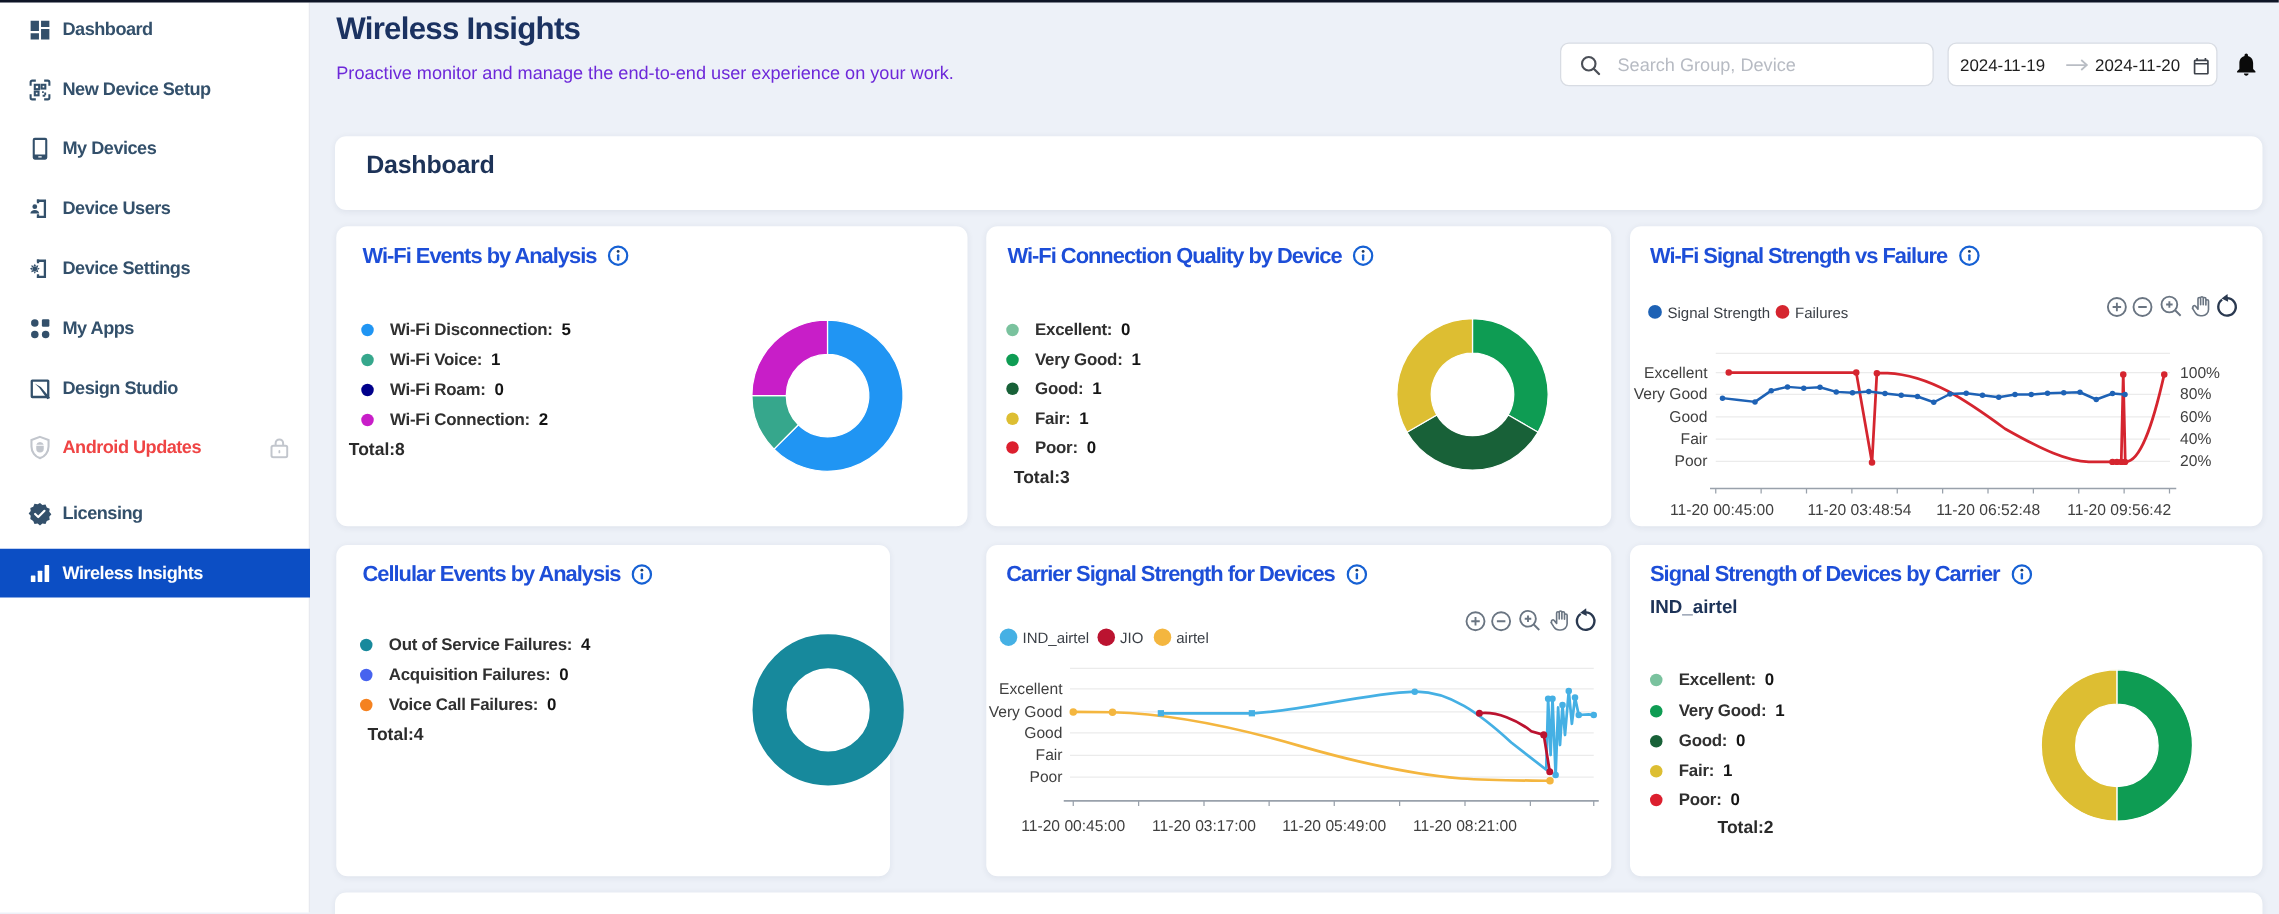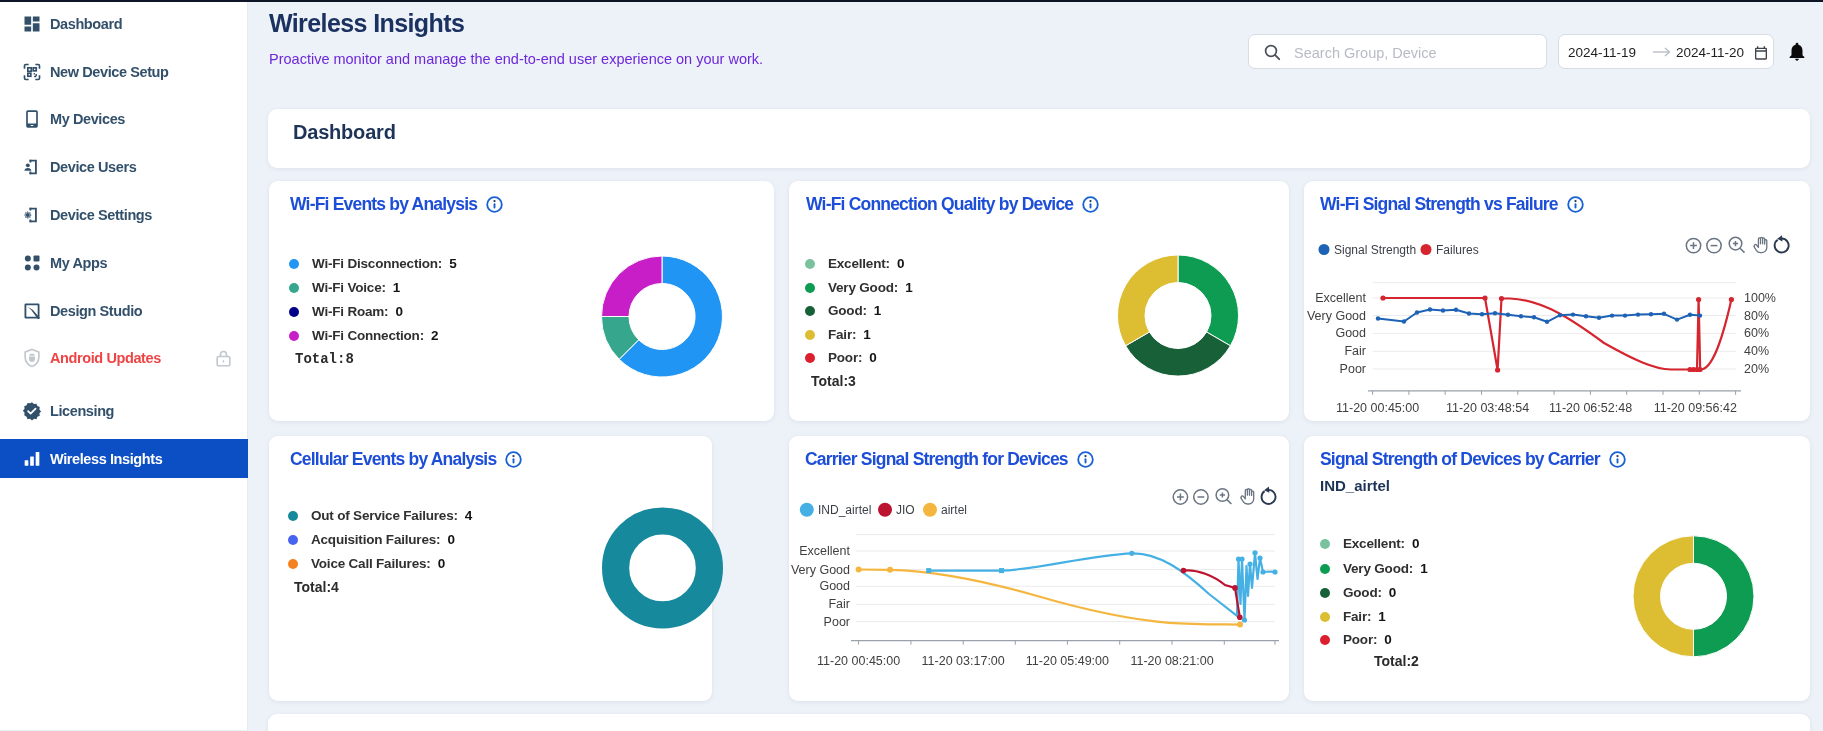--- a/index.html
+++ b/index.html
@@ -157,21 +157,21 @@
 <div class="card" id="card1" style="left:269px;top:181px;width:505px;height:240px;">
   <div class="ctitle">Wi-Fi Events by Analysis<svg width="17" height="17" viewBox="0 0 17 17">
         <circle cx="8.5" cy="8.5" r="7.3" fill="none" stroke="#1661d4" stroke-width="1.8"></circle>
         <circle cx="8.5" cy="5.1" r="1.15" fill="#203a5e"></circle>
         <rect x="7.55" y="7.3" width="1.9" height="5.2" rx="0.95" fill="#1661d4"></rect>
       </svg></div>
   <div class="legrow" style="left:20px;top:74.5px;"><span class="dot" style="background:#2095f3"></span>Wi-Fi Disconnection:&nbsp; <b>5</b></div>
   <div class="legrow" style="left:20px;top:98.5px;"><span class="dot" style="background:#36a78c"></span>Wi-Fi Voice:&nbsp; <b>1</b></div>
   <div class="legrow" style="left:20px;top:122.5px;"><span class="dot" style="background:#00008b"></span>Wi-Fi Roam:&nbsp; <b>0</b></div>
   <div class="legrow" style="left:20px;top:146.5px;"><span class="dot" style="background:#c81ec8"></span>Wi-Fi Connection:&nbsp; <b>2</b></div>
-  <div class="total" style="left:26px;top:170px;font-family:Liberation Mono, monospace;">Total:<b>8</b></div>
+  <div class="total" style="left:10px;top:170px;">Total:<b>8</b></div>
   <svg style="position:absolute;left:0;top:0" width="505" height="240">
     <path d="M393.0 75.0 A60.5 60.5 0 1 1 350.2 178.3 L369.7 158.8 A33 33 0 1 0 393.0 102.5 Z" fill="#2095f3" stroke="#fff" stroke-width="1"></path>
     <path d="M350.2 178.3 A60.5 60.5 0 0 1 332.5 135.5 L360.0 135.5 A33 33 0 0 0 369.7 158.8 Z" fill="#36a78c" stroke="#fff" stroke-width="1"></path>
     <path d="M332.5 135.5 A60.5 60.5 0 0 1 393.0 75.0 L393.0 102.5 A33 33 0 0 0 360.0 135.5 Z" fill="#c81ec8" stroke="#fff" stroke-width="1"></path>
   </svg>
 </div>
 
 <div class="card" id="card2" style="left:789px;top:181px;width:500px;height:240px;">
   <div class="ctitle" style="left:17px;">Wi-Fi Connection Quality by Device<svg width="17" height="17" viewBox="0 0 17 17">
         <circle cx="8.5" cy="8.5" r="7.3" fill="none" stroke="#1661d4" stroke-width="1.8"></circle>

